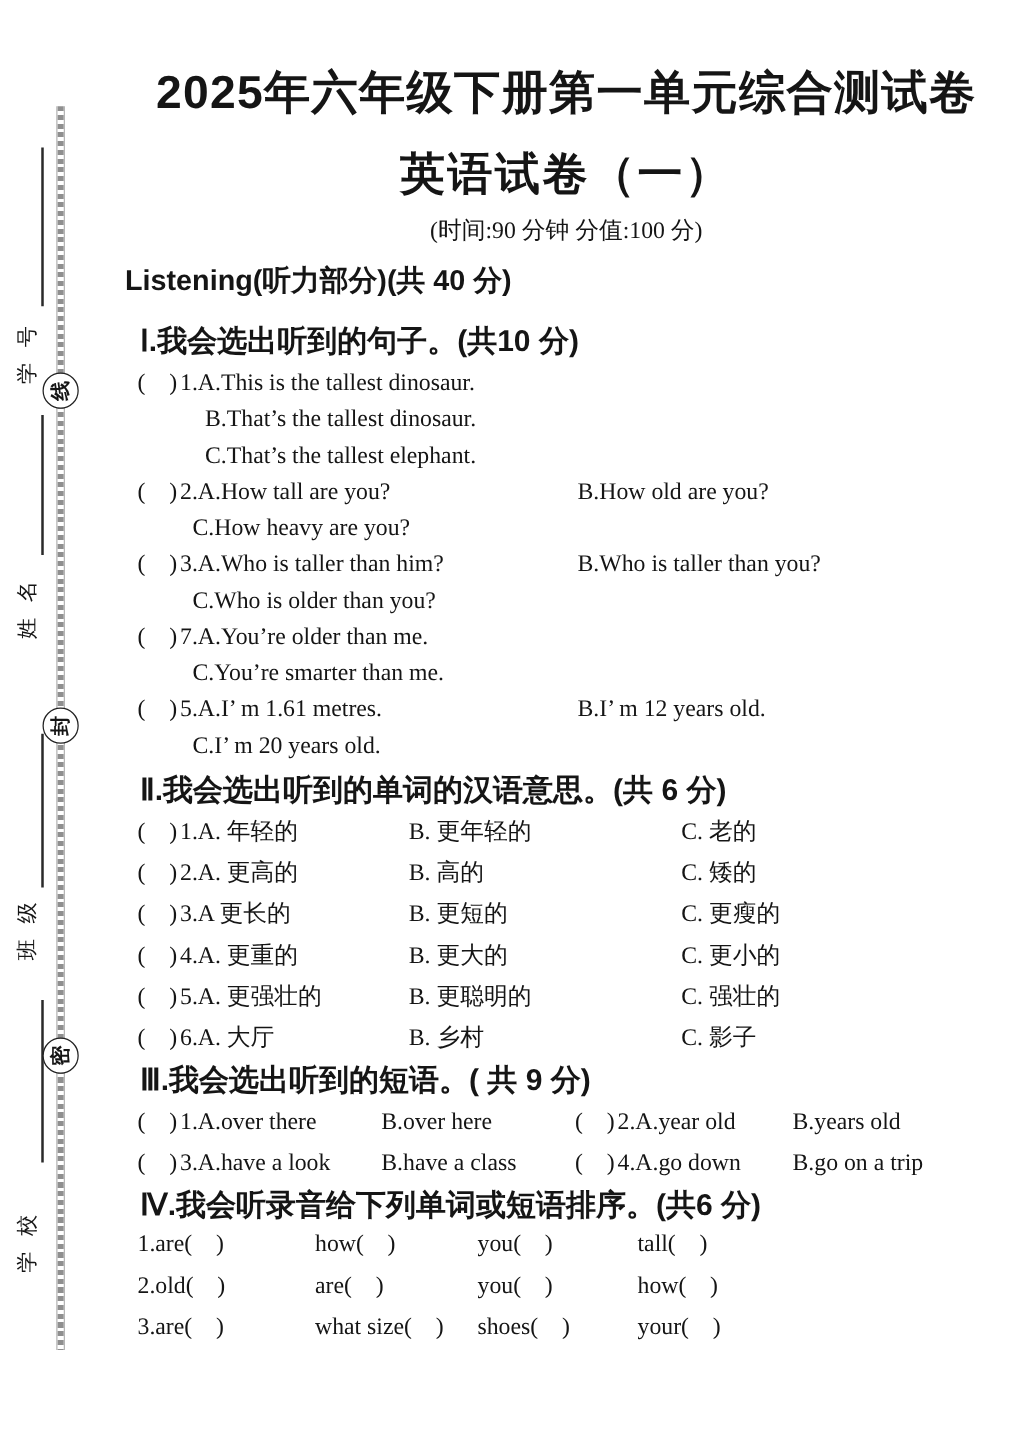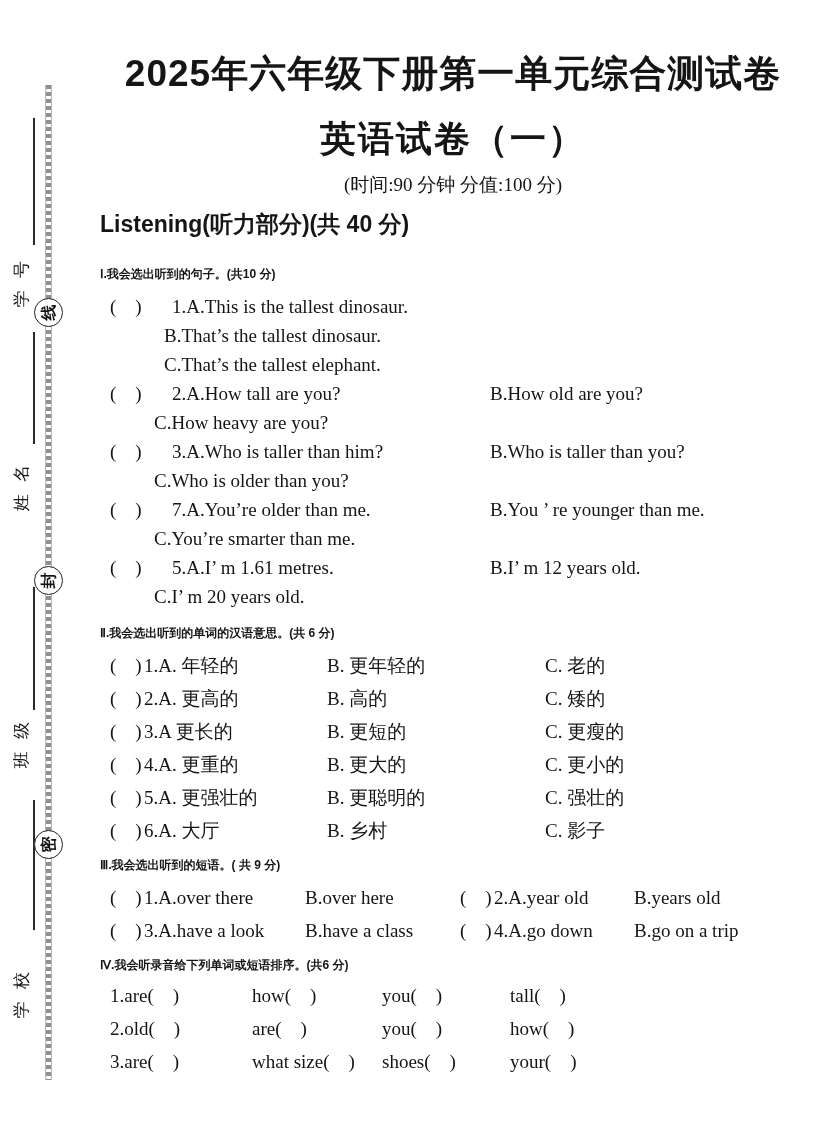--- a/index.html
+++ b/index.html
@@ -35,30 +35,30 @@
   .sc-1 { top:298px; } .sc-2 { top:566px; } .sc-3 { top:830px; }
   
   .content { position:absolute; left:100px; top:0; width:706px; }
   .exam-title { margin-top:52px; font-size:37px; line-height:44px; font-weight:bold;
     text-align:center; font-family:"Liberation Sans", sans-serif; letter-spacing:1px; }
   .exam-subtitle { margin-top:22px; font-size:36px; line-height:42px; font-weight:bold;
     text-align:center; font-family:"Liberation Sans", sans-serif; letter-spacing:2px; }
   .exam-meta { margin-top:14px; font-size:19px; line-height:22px; text-align:center; }
   .listening-heading { margin-top:14px; font-size:23px; line-height:28px; font-weight:bold;
     font-family:"Liberation Sans", sans-serif; }
-  .sec-heading { font-size:12px; line-height:24px; font-weight:bold;
-    font-family:"Liberation Sans", sans-serif; }
+  .sec-heading { font-size:24px; line-height:24px; font-weight:bold;
+    font-family:"Liberation Sans", sans-serif;margin-left:12px; }
   .sh-1 { margin-top:24px; margin-bottom:10px; }
   .sh-2 { margin-top:14px; margin-bottom:10px; }
   .sh-3 { margin-top:8px;  margin-bottom:10px; }
   .sh-4 { margin-top:5px;  margin-bottom:8px; }
   .row { display:flex; margin-left:10px; font-size:19px; line-height:21px; margin-bottom:8px; white-space:nowrap; }
   .row2 { margin-bottom:12px; }
   .paren { flex:0 0 34px; }
-  .s1c1 { flex:0 0 318px;margin-left:28px; }
+  .s1c1 { flex:0 0 318px; }
   .cont { margin-left:10px; padding-left:44px; }
   .cont-deep { padding-left:54px; }
   .s2a { flex:0 0 183px; } .s2b { flex:0 0 218px; }
   .s3a1 { flex:0 0 161px; } .s3b1 { flex:0 0 155px; } .s3p2 { flex:0 0 34px; } .s3a2 { flex:0 0 140px;font-family:Liberation Serif, serif; }
   .s4c1 { flex:0 0 142px; } .s4c2 { flex:0 0 130px; } .s4c3 { flex:0 0 128px; }
 </style>
 </head>
 <body>
 
 <div class="page">
@@ -119,21 +119,20 @@
       <span class="s1c1">3.A.Who is taller than him?</span>
       <span>B.Who is taller than you?</span>
     </div>
     <div class="row cont">
         <span>C.Who is older than you?</span>
       </div>
 
     <div class="row">
       <span class="paren">(　)</span>
       <span class="s1c1">7.A.You’re older than me.</span>
-      <span>B.You ’ re younger than me.</span>
     </div>
     <div class="row cont">
         <span>C.You’re smarter than me.</span>
       </div>
 
     <div class="row">
       <span class="paren">(　)</span>
       <span class="s1c1">5.A.I’ m 1.61 metres.</span>
       <span>B.I’ m 12 years old.</span>
     </div>

